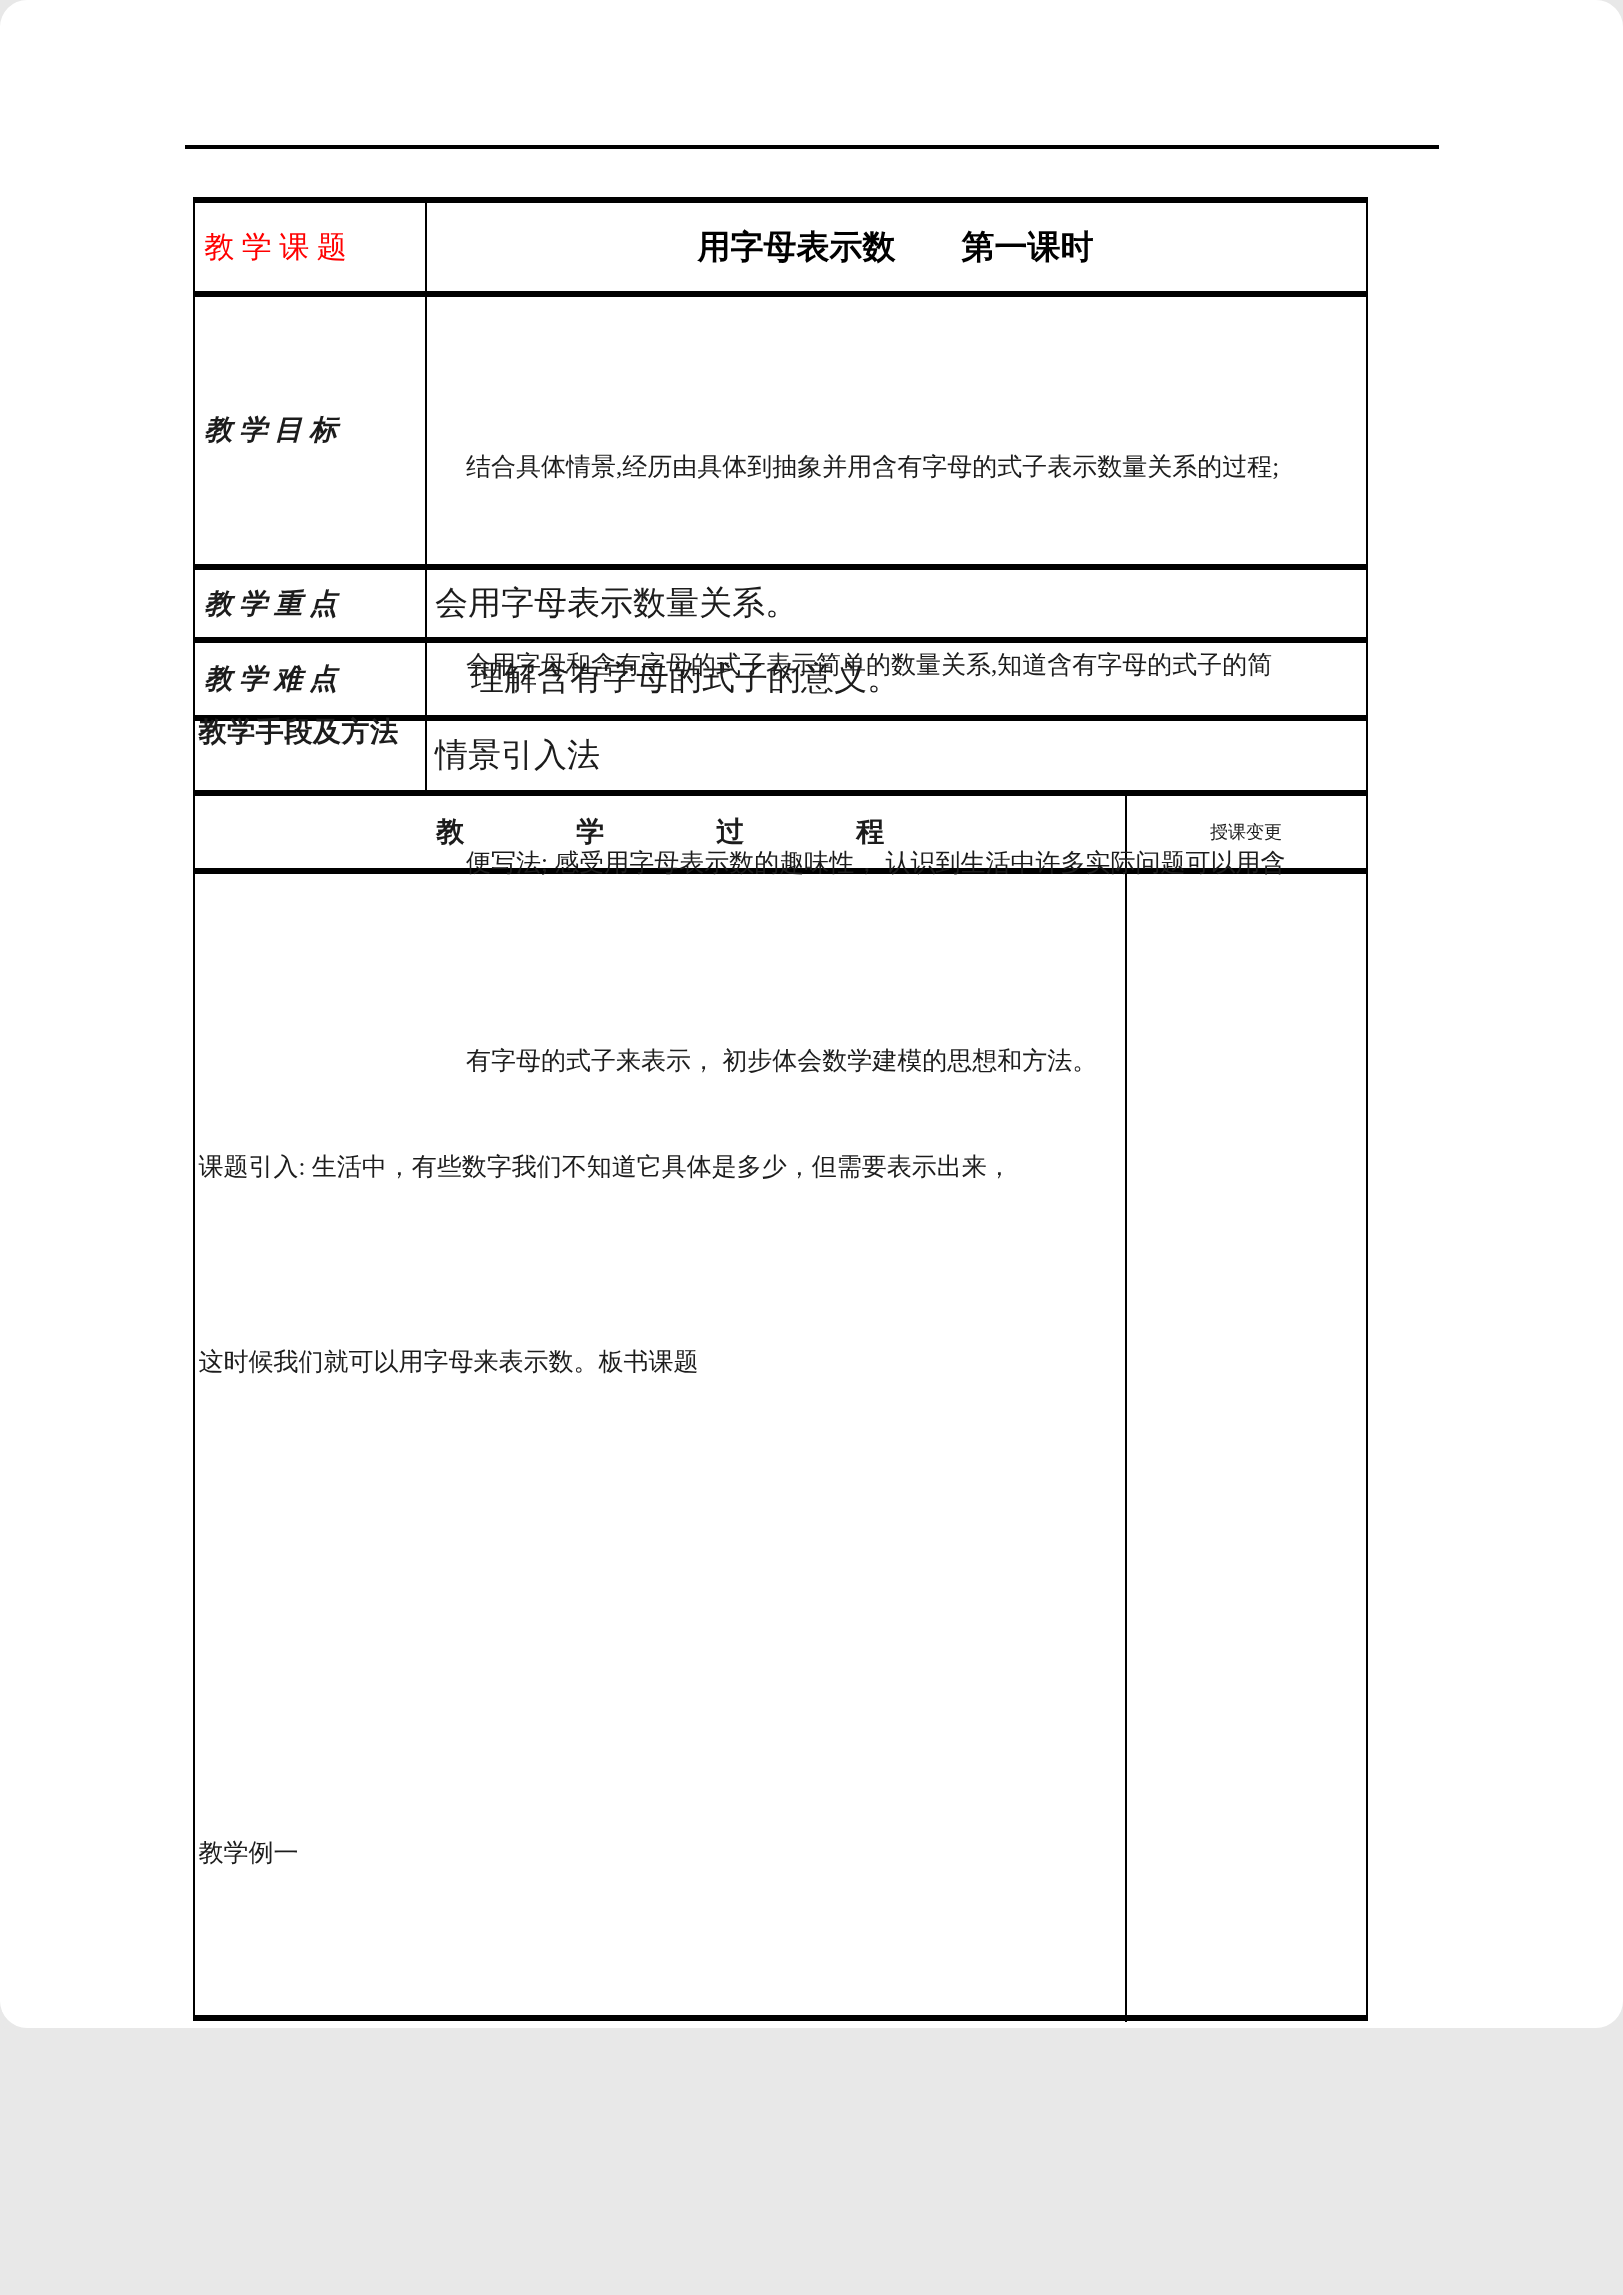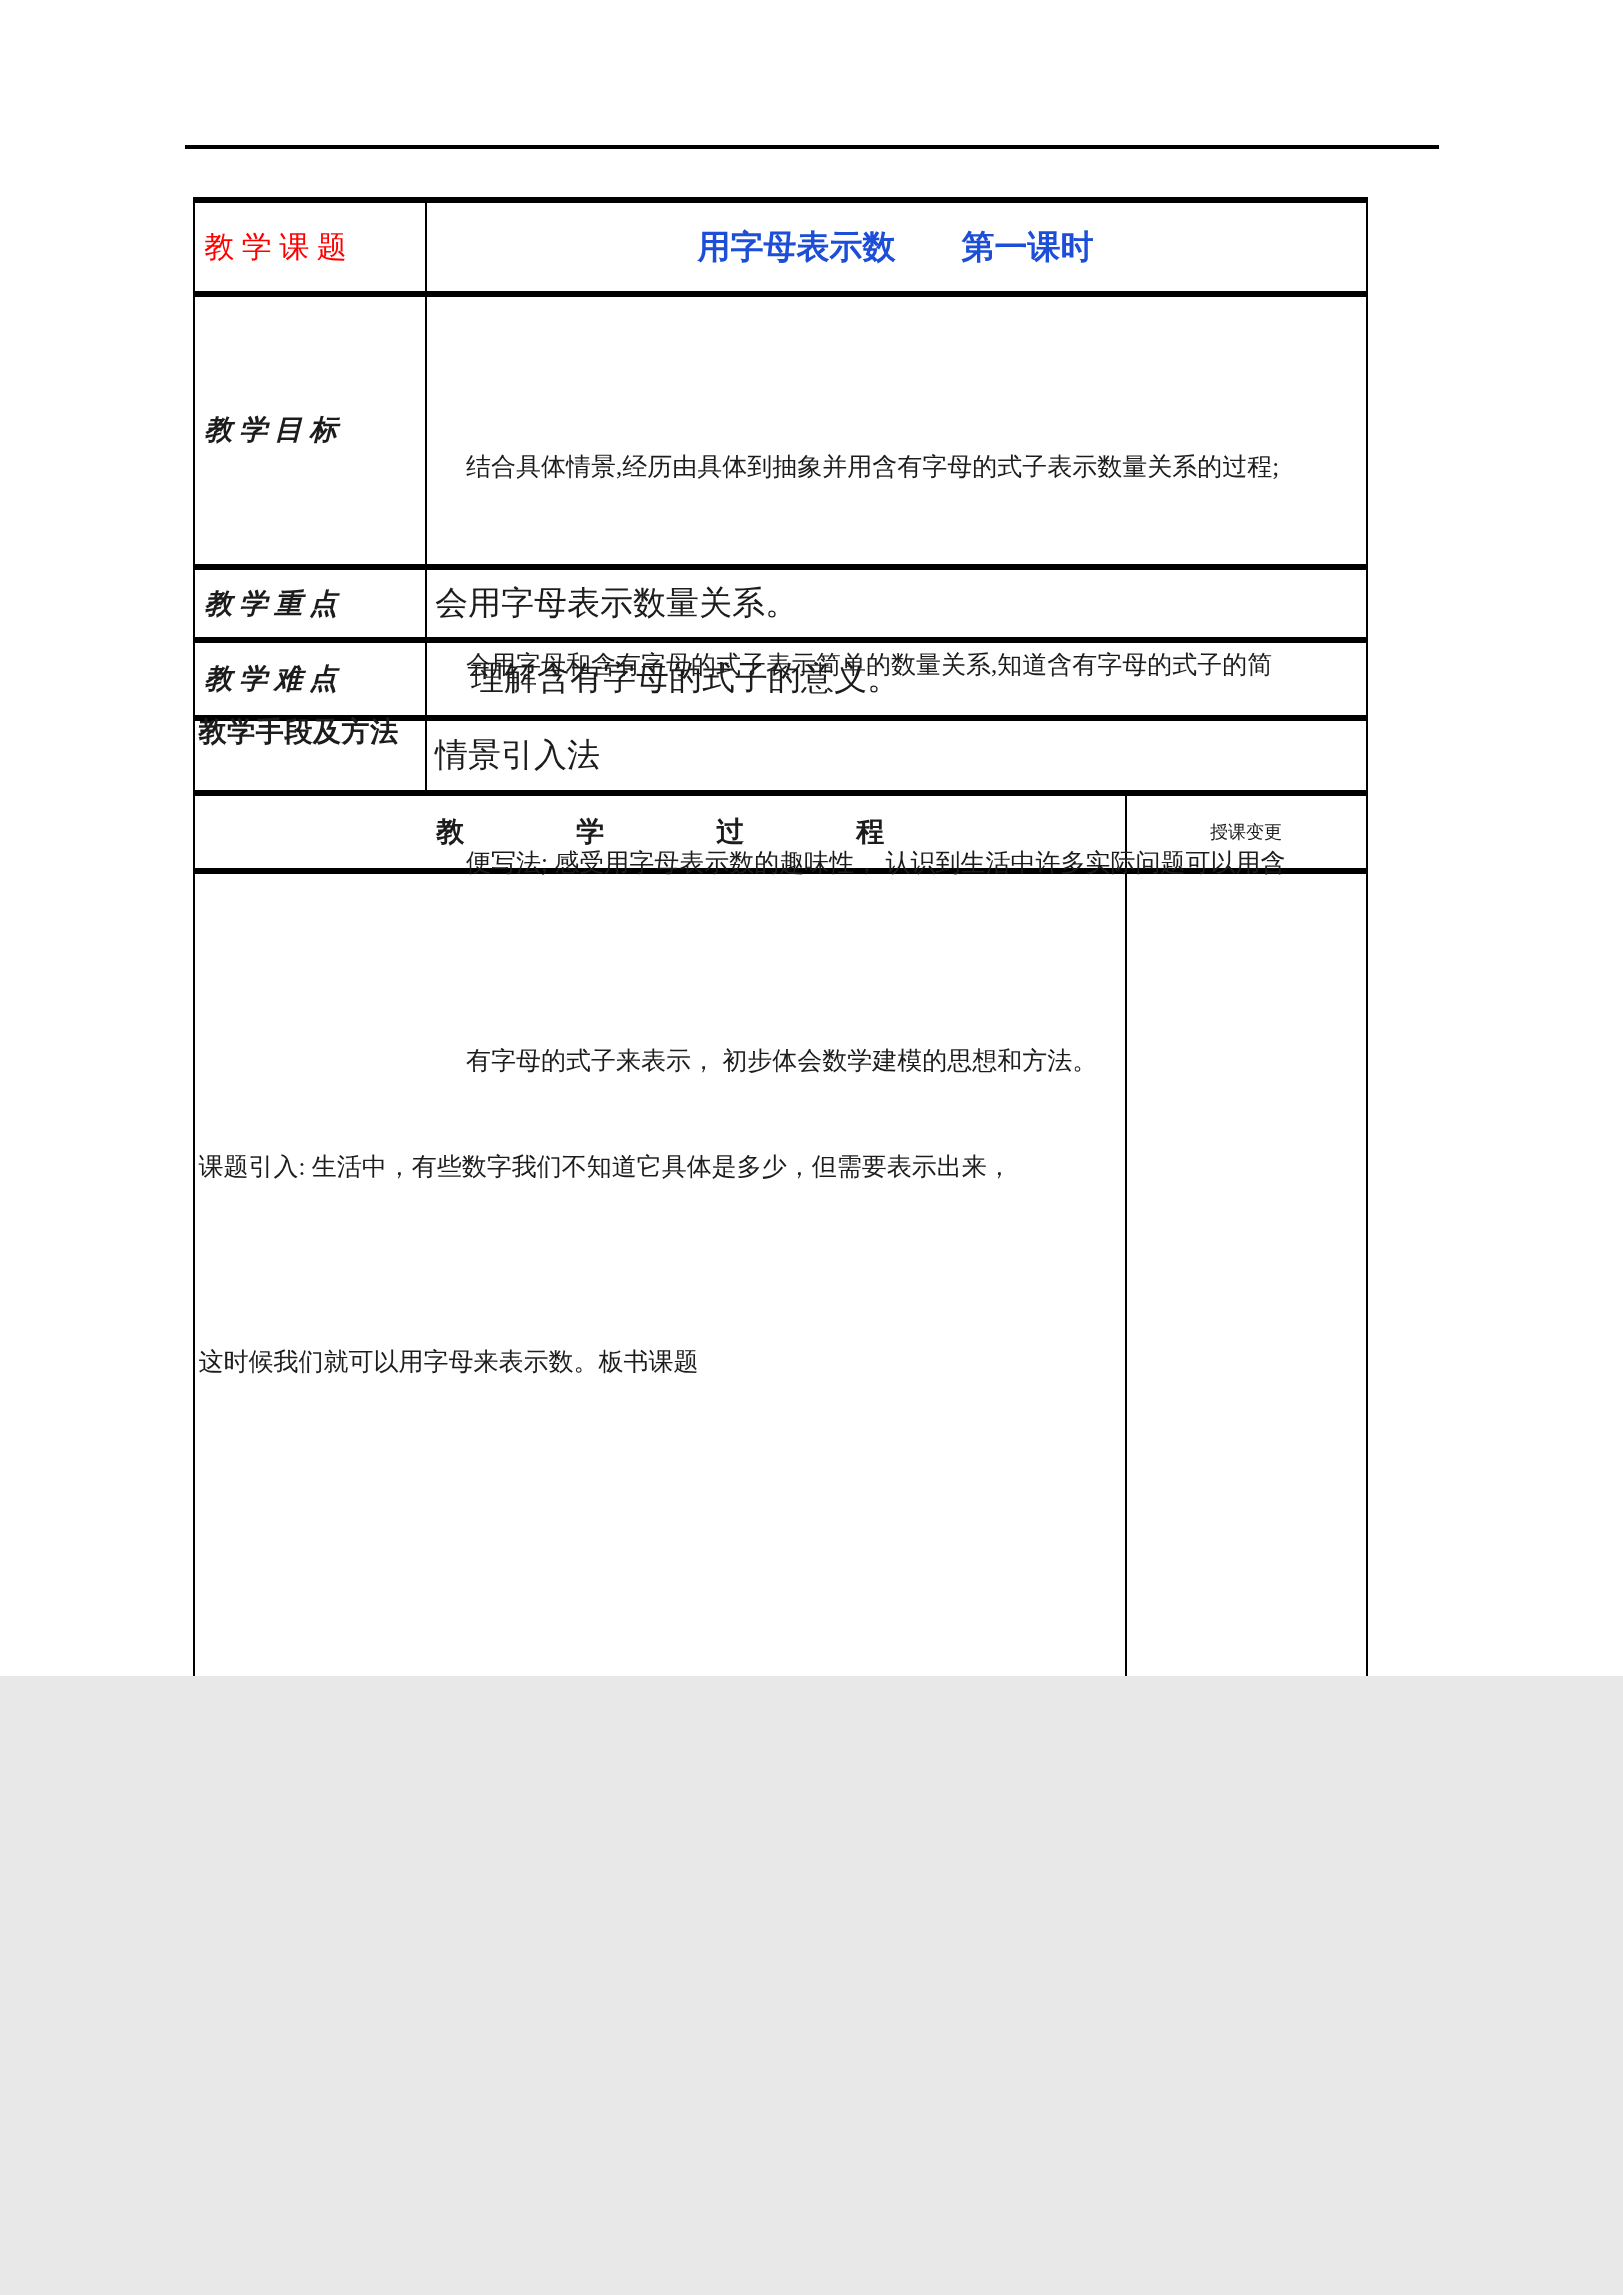--- a/index.html
+++ b/index.html
@@ -1,34 +1,35 @@
 <!DOCTYPE html>
 <html style="font-size:9px"><head>
 <meta charset="utf-8">
 <style>
   html,body{margin:0;padding:0;background:#e8e8e8;}
   .page{
     position:relative;
-    width:1623px;height:1676px;
+    width:1623px;height:2028px;
     background:#ffffff;
     font-family:"Liberation Serif","DejaVu Serif",serif;
     color:#1c1c1c;
     overflow:hidden;
+    border-radius:27px;
   }
   .hrule{position:absolute;left:185px;top:145px;width:1254px;height:3.9px;background:#000;}
   .tbl{position:absolute;left:193px;top:197px;width:1175px;height:1824px;}
   .hline{position:absolute;left:0;width:1175px;height:6.2px;background:#000;}
   .vline{position:absolute;width:2.2px;background:#000;}
   .cell{position:absolute;box-sizing:border-box;white-space:pre;}
   .vcenter{display:flex;align-items:center;}
   .hcenter{display:flex;align-items:center;justify-content:center;}
   .label{font-size:28px;font-weight:bold;padding-left:9px;font-style:italic;}
   .label-red{font-size:30px;font-weight:normal;color:#ff0000;}
   .label-long{font-size:28px;font-weight:bold;padding-left:3.4px;letter-spacing:0.6px;}
-  .title{font-size:33px;font-weight:bold;color:#1d4ed8;}
+  .title{font-size:33px;font-weight:bold;color:#000000;}
   .plain{font-size:33px;padding-left:7.9px;}
   .goal{padding:4.5px 0 0 7.9px;font-size:25px;line-height:66px;}
   .goal .line{white-space:pre;}
   .proc-head{font-size:28px;font-weight:bold;}
   .change-head{font-size:18px;}
   .body-cell{left:5.6px;top:677px;width:923px;font-size:25px;line-height:65px;}
   .body-cell .line{white-space:pre;}
   .para{margin:0;}
   .para.gap{margin-top:36px;}
   .pagenum{position:absolute;left:1410px;top:2128px;font-size:23.6px;}

